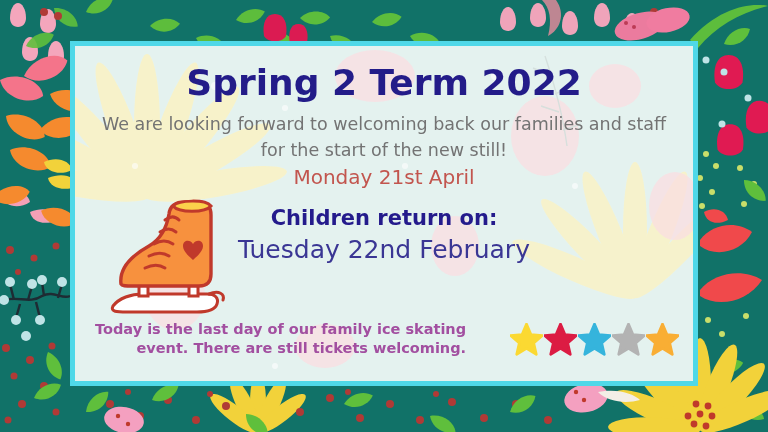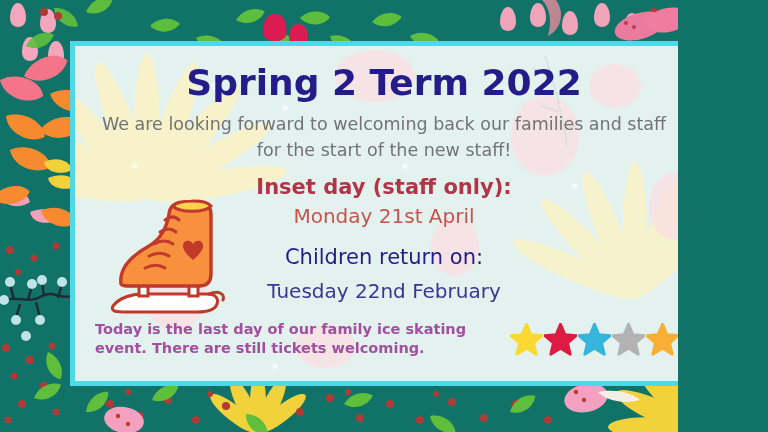--- a/index.html
+++ b/index.html
@@ -3,21 +3,21 @@
 <meta charset="utf-8">
 <style>
   * { margin:0; padding:0; box-sizing:border-box; }
   html,body { width:768px; height:432px; overflow:hidden; }
   body {
     font-family:"DejaVu Sans", sans-serif;
     background:#117268;
     position:relative;
   }
 
-  #stage { position:absolute; inset:0; width:678px; height:432px; overflow:hidden; }
+  #stage { position:absolute; inset:0; width:768px; height:432px; overflow:hidden; }
 
   
   #border-art { position:absolute; inset:0; width:768px; height:432px; }
 
   
   #card {
     position:absolute;
     left:70px; top:41px;
     width:628px; height:345px;
     border:5px solid #4FD8E8;
@@ -62,51 +62,51 @@
     margin-top:11px;
     line-height:1.3;
   }
   .sub-red {
     font-size:20px;
     color:#C2554E;
     line-height:1.3;
     margin-top:1px;
   }
   .head-blue {
-    font-weight:normal;
+    font-weight:bold;
     font-size:21px;
     color:#241B8C;
     margin-top:15px;
     line-height:1.3;
   }
   .sub-blue {
-    font-size:20px;
+    font-size:25px;
     color:#3A3694;
     line-height:1.3;
-    margin-top:7px;
+    margin-top:1px;
   }
 
   
   #skate { position:absolute; left:22px; top:148px; width:130px; height:125px; z-index:4; }
 
   
   #footer-row {
     position:absolute;
     left:20px; right:14px; bottom:22px;
     display:flex; align-items:center; justify-content:space-between;
     z-index:5;
   }
   #footer-note {
     font-family:"DejaVu Sans", sans-serif;
     font-weight:bold;
     font-size:14.5px;
     color:#A24FA0;
     line-height:1.35;
     max-width:410px;
-    text-align:left;
+    text-align:right;
   }
   #stars { display:flex; gap:1px; align-items:center; }
   .star { width:33px; height:33px; display:block; }
 </style>
 </head>
 <body>
 
 <div id="stage">
 
   <svg id="border-art" viewBox="0 0 768 432" xmlns="http://www.w3.org/2000/svg">
@@ -403,25 +403,24 @@
       </g>
 
       <path d="M96,50 C93,45 86,46 86,52 C86,58 94,64 96,66 C98,64 106,58 106,52 C106,46 99,45 96,50 Z" fill="#C0392B"></path>
     </svg>
 
     <div id="card-content">
       <div class="title">Spring 2 Term 2022</div>
 
       <div class="intro">
         <div>We are looking forward to welcoming back our families and staff</div>
-        <div>for the start of the new staff!</div>
+        <div>for the start of the new still!</div>
       </div>
 
       <div class="block">
-        <div class="head-red">Inset day (staff only):</div>
         <div class="sub-red">Monday 21st April</div>
       </div>
 
       <div class="block">
         <div class="head-blue">Children return on:</div>
         <div class="sub-blue">Tuesday 22nd February</div>
       </div>
     </div>
 
     <div id="footer-row">

